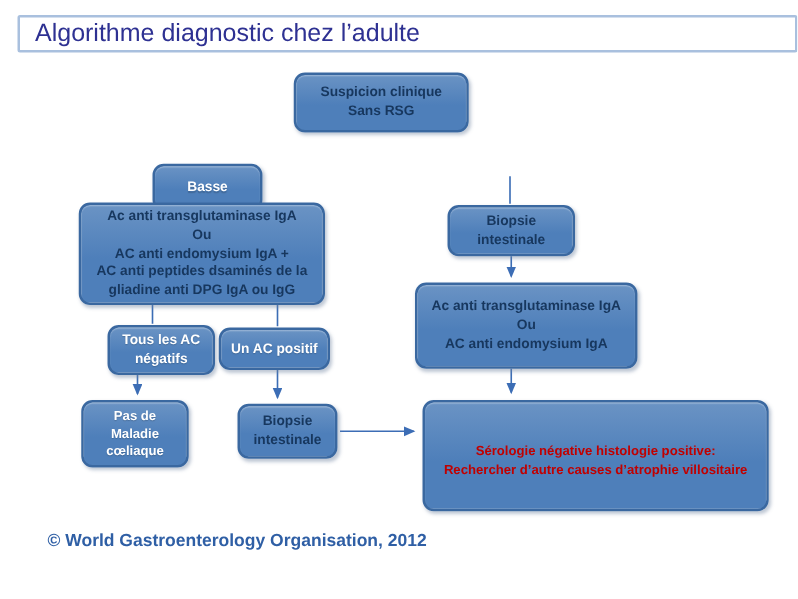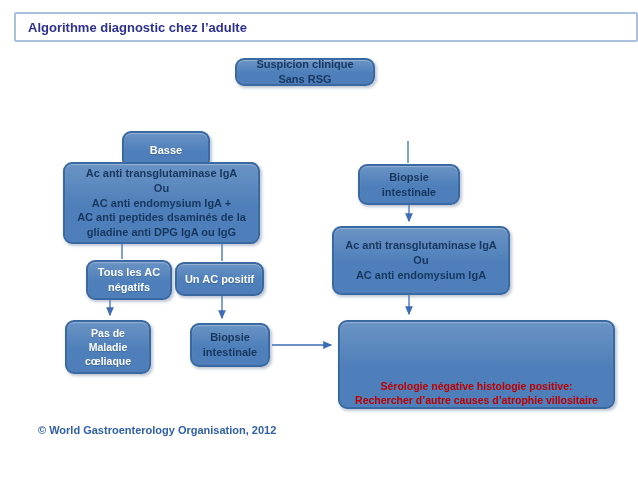--- a/index.html
+++ b/index.html
@@ -15,66 +15,66 @@
     position: absolute;
     left: 14px; top: 12px;
     width: 608px; height: 26px;
     border: 2px solid var(--title-border, #A9C0DE);
     border-radius: 2px;
     display: flex; align-items: center;
     padding-left: 12px;
   }
   .title-box span {
     color: var(--title-color, #2E3192);
-    font-size: 13px;
-    font-weight: bold;
+    font-size: 20px;
+    font-weight: normal;
   }
   .node {
     position: absolute;
     background: linear-gradient(180deg, var(--box-fill-light, #6A93C4) 0%, var(--box-fill, #4E7FBA) 55%);
     border: 2px solid var(--box-border, #3A68A0);
     border-radius: 9px;
     box-sizing: border-box;
     display: flex; align-items: center; justify-content: center;
     text-align: center;
     font-weight: bold;
     white-space: pre-line;
     font-size: 11px;
     line-height: 1.35;
     color: var(--navy-text, #17375E);
     box-shadow: 1.5px 2px 3px rgba(110, 130, 160, 0.45), inset 0 1px 1px rgba(255,255,255,0.3);
   }
   .t-white { color: var(--white-text, #ffffff); text-shadow: 0 1px 1px rgba(0,0,0,0.2); }
 
-  .n-suspicion     { left: 235px; top: 58px;  width: 140px; height: 28px; }
+  .n-suspicion     { left: 235px; top: 58px;  width: 140px; height: 48px; }
   .n-basse         { left: 122px; top: 103px; width: 88px;  height: 38px; margin-top: 28px; }
   .n-haute         { left: 365px; top: 103px; width: 86px;  height: 38px; }
   .n-sero-basse    { left: 63px;  top: 162px; width: 197px; height: 82px; }
   .n-biopsie-haute { left: 358px; top: 164px; width: 102px; height: 41px; }
   .n-sero-haute    { left: 332px; top: 226px; width: 178px; height: 69px; }
   .n-tous-neg      { left: 72px;  top: 260px; width: 86px;  height: 40px; margin-left: 14px; }
   .n-un-pos        { left: 175px; top: 262px; width: 89px;  height: 34px; }
   .n-pas-maladie   { left: 65px;  top: 320px; width: 86px;  height: 54px; font-size: 10.5px; }
   .n-biopsie-basse { left: 190px; top: 323px; width: 80px;  height: 44px; }
   .n-discordance   {
     left: 338px; top: 320px; width: 277px; height: 89px;
-    flex-direction: column; justify-content: flex-end;
+    flex-direction: row; justify-content: center;
     padding-top: 8px; gap: 13px; font-size: 10.5px;
   }
   .n-discordance .red    { color: var(--red-text, #C00000); }
   .n-discordance .yellow { color: var(--yellow-text, #FFC000); }
 
   .connectors { position: absolute; left: 0; top: 0; pointer-events: none; }
   .conn { stroke: var(--line-color, #3C6DB5); stroke-width: 1.3; }
 
   .footer {
     position: absolute;
     left: 38px; top: 424px;
     color: var(--footer-color, #2F5FA5);
-    font-size: 11px;
+    font-size: 14px;
     font-weight: bold;
   }
 </style>
 </head>
 <body>
 
 <div class="slide">
 
   <div class="title-box">
     <span>Algorithme diagnostic chez l’adulte</span>

